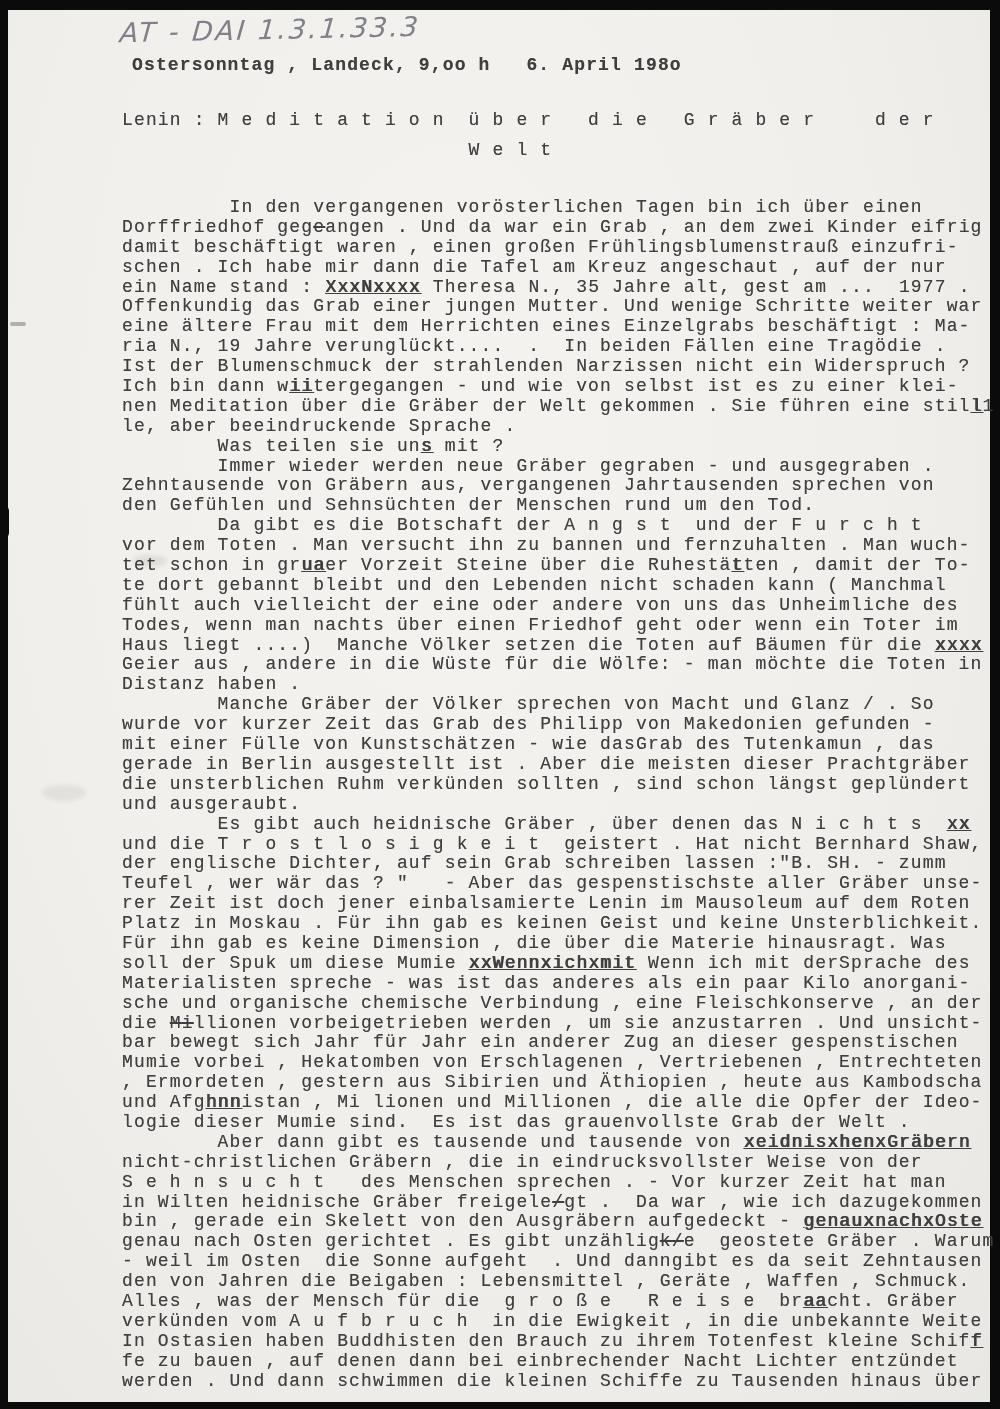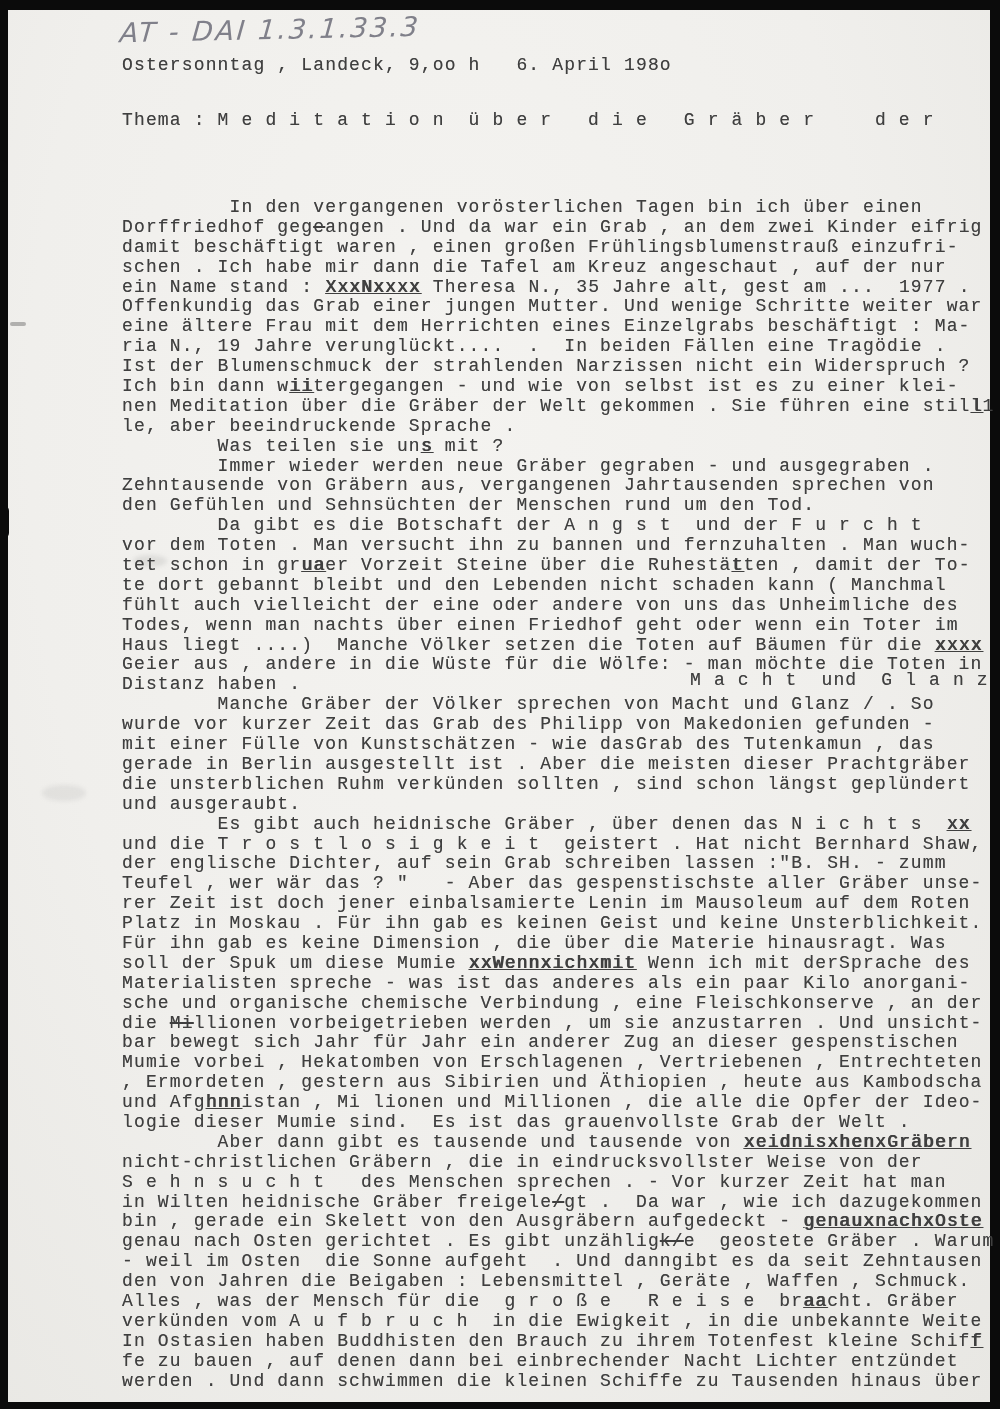--- a/index.html
+++ b/index.html
@@ -22,21 +22,21 @@
   }
   .hand{
     position:absolute;left:112px;top:4px;
     font-family:"DejaVu Sans",sans-serif;
     font-style:italic;
     font-size:27px;letter-spacing:2.5px;
     color:#80808a;
     transform:rotate(-1.2deg) skewX(-6deg);
     white-space:pre;
   }
-  .dateline{position:absolute;left:114px;top:45px;}
+  .dateline{position:absolute;left:124px;top:45px;font-weight:bold;}
   .title1{position:absolute;left:114px;top:100px;}
   .title2{position:absolute;left:114px;top:130px;}
   .sup{position:absolute;left:682px;top:660px;z-index:3;}
   .lines{position:absolute;left:114px;top:188px;line-height:19.9px;z-index:2;}
   .tline{height:19.9px;}
   .strike{text-decoration:line-through;text-decoration-thickness:1.6px;}
   .ot{text-shadow:0.9px 0 0 currentColor, 0 0 0.6px rgba(70,70,70,0.55);text-decoration:underline;}
   .smudge{position:absolute;border-radius:50%;filter:blur(2px);}
   .s1{left:125px;top:545px;width:34px;height:12px;background:rgba(125,125,125,0.16);}
   .s2{left:34px;top:775px;width:44px;height:16px;background:rgba(130,130,130,0.13);}
@@ -44,21 +44,21 @@
   .nub{position:absolute;background:#0b0b0b;}
   .n1{left:0;top:505px;width:9px;height:34px;border-radius:0 6px 6px 0;}
   .n2{left:0;top:160px;width:7px;height:22px;border-radius:0 5px 5px 0;}
 </style>
 </head>
 <body>
 
 <div class="page">
   <div class="hand">AT - DAI 1.3.1.33.3</div>
   <div class="typew dateline">Ostersonntag , Landeck, 9,oo h   6. April 198o</div>
-  <div class="typew title1">Thema : M e d i t a t i o n  ü b e r   d i e   G r ä b e r     d e r</div>
-  <div class="typew sup">M a c h t  und  G l a n z</div>
+  <div class="typew title1">Lenin : M e d i t a t i o n  ü b e r   d i e   G r ä b e r     d e r</div>
+  <div class="typew title2">                             W e l t</div>
   <div class="typew lines" id="lines"><div class="tline"><span>         In den vergangenen vorösterlichen Tagen bin ich über einen</span></div><div class="tline"><span>Dorffriedhof geg</span><span class="strike">e</span><span>angen . Und da war ein Grab , an dem zwei Kinder eifrig</span></div><div class="tline"><span>damit beschäftigt waren , einen großen Frühlingsblumenstrauß einzufri-</span></div><div class="tline"><span>schen . Ich habe mir dann die Tafel am Kreuz angeschaut , auf der nur</span></div><div class="tline"><span>ein Name stand : </span><span class="strike ot">XxxNxxxx</span><span> Theresa N., 35 Jahre alt, gest am ...  1977 .</span></div><div class="tline"><span>Offenkundig das Grab einer jungen Mutter. Und wenige Schritte weiter war</span></div><div class="tline"><span>eine ältere Frau mit dem Herrichten eines Einzelgrabs beschäftigt : Ma-</span></div><div class="tline"><span>ria N., 19 Jahre verunglückt....  .  In beiden Fällen eine Tragödie .</span></div><div class="tline"><span>Ist der Blumenschmuck der strahlenden Narzissen nicht ein Widerspruch ?</span></div><div class="tline"><span>Ich bin dann w</span><span class="ot">ii</span><span>tergegangen - und wie von selbst ist es zu einer klei-</span></div><div class="tline"><span>nen Meditation über die Gräber der Welt gekommen . Sie führen eine stil</span><span class="strike ot">l</span><span>1</span></div><div class="tline"><span>le, aber beeindruckende Sprache .</span></div><div class="tline"><span>        Was teilen sie un</span><span class="ot">s</span><span> mit ?</span></div><div class="tline"><span>        Immer wieder werden neue Gräber gegraben - und ausgegraben .</span></div><div class="tline"><span>Zehntausende von Gräbern aus, vergangenen Jahrtausenden sprechen von</span></div><div class="tline"><span>den Gefühlen und Sehnsüchten der Menschen rund um den Tod.</span></div><div class="tline"><span>        Da gibt es die Botschaft der A n g s t  und der F u r c h t</span></div><div class="tline"><span>vor dem Toten . Man versucht ihn zu bannen und fernzuhalten . Man wuch-</span></div><div class="tline"><span>tet schon in gr</span><span class="ot">ua</span><span>er Vorzeit Steine über die Ruhestä</span><span class="strike ot">t</span><span>ten , damit der To-</span></div><div class="tline"><span>te dort gebannt bleibt und den Lebenden nicht schaden kann ( Manchmal</span></div><div class="tline"><span>fühlt auch vielleicht der eine oder andere von uns das Unheimliche des</span></div><div class="tline"><span>Todes, wenn man nachts über einen Friedhof geht oder wenn ein Toter im</span></div><div class="tline"><span>Haus liegt ....)  Manche Völker setzen die Toten auf Bäumen für die </span><span class="strike ot">xxxx</span></div><div class="tline"><span>Geier aus , andere in die Wüste für die Wölfe: - man möchte die Toten in</span></div><div class="tline"><span>Distanz haben .</span></div><div class="tline"><span>        Manche Gräber der Völker sprechen von Macht und Glanz / . So</span></div><div class="tline"><span>wurde vor kurzer Zeit das Grab des Philipp von Makedonien gefunden -</span></div><div class="tline"><span>mit einer Fülle von Kunstschätzen - wie dasGrab des Tutenkamun , das</span></div><div class="tline"><span>gerade in Berlin ausgestellt ist . Aber die meisten dieser Prachtgräber</span></div><div class="tline"><span>die unsterblichen Ruhm verkünden sollten , sind schon längst geplündert</span></div><div class="tline"><span>und ausgeraubt.</span></div><div class="tline"><span>        Es gibt auch heidnische Gräber , über denen das N i c h t s  </span><span class="strike ot">xx</span></div><div class="tline"><span>und die T r o s t l o s i g k e i t  geistert . Hat nicht Bernhard Shaw,</span></div><div class="tline"><span>der englische Dichter, auf sein Grab schreiben lassen :"B. SH. - zumm</span></div><div class="tline"><span>Teufel , wer wär das ? "   - Aber das gespenstischste aller Gräber unse-</span></div><div class="tline"><span>rer Zeit ist doch jener einbalsamierte Lenin im Mausoleum auf dem Roten</span></div><div class="tline"><span>Platz in Moskau . Für ihn gab es keinen Geist und keine Unsterblichkeit.</span></div><div class="tline"><span>Für ihn gab es keine Dimension , die über die Materie hinausragt. Was</span></div><div class="tline"><span>soll der Spuk um diese Mumie </span><span class="strike ot">xxWennxichxmit</span><span> Wenn ich mit derSprache des</span></div><div class="tline"><span>Materialisten spreche - was ist das anderes als ein paar Kilo anorgani-</span></div><div class="tline"><span>sche und organische chemische Verbindung , eine Fleischkonserve , an der</span></div><div class="tline"><span>die </span><span class="strike">Mi</span><span>llionen vorbeigetrieben werden , um sie anzustarren . Und unsicht-</span></div><div class="tline"><span>bar bewegt sich Jahr für Jahr ein anderer Zug an dieser gespenstischen</span></div><div class="tline"><span>Mumie vorbei , Hekatomben von Erschlagenen , Vertriebenen , Entrechteten</span></div><div class="tline"><span>, Ermordeten , gestern aus Sibirien und Äthiopien , heute aus Kambodscha</span></div><div class="tline"><span>und Afg</span><span class="ot">hnn</span><span>istan , Mi lionen und Millionen , die alle die Opfer der Ideo-</span></div><div class="tline"><span>logie dieser Mumie sind.  Es ist das grauenvollste Grab der Welt .</span></div><div class="tline"><span>        Aber dann gibt es tausende und tausende von </span><span class="strike ot">xeidnisxhenxGräbern</span></div><div class="tline"><span>nicht-christlichen Gräbern , die in eindrucksvollster Weise von der</span></div><div class="tline"><span>S e h n s u c h t   des Menschen sprechen . - Vor kurzer Zeit hat man</span></div><div class="tline"><span>in Wilten heidnische Gräber freigele</span><span class="strike">/</span><span>gt .  Da war , wie ich dazugekommen</span></div><div class="tline"><span>bin , gerade ein Skelett von den Ausgräbern aufgedeckt - </span><span class="strike ot">genauxnachxOste</span></div><div class="tline"><span>genau nach Osten gerichtet . Es gibt unzählig</span><span class="strike">k/</span><span>e  geostete Gräber . Warum</span></div><div class="tline"><span>- weil im Osten  die Sonne aufgeht  . Und danngibt es da seit Zehntausen</span></div><div class="tline"><span>den von Jahren die Beigaben : Lebensmittel , Geräte , Waffen , Schmuck.</span></div><div class="tline"><span>Alles , was der Mensch für die  g r o ß e   R e i s e  br</span><span class="ot">aa</span><span>cht. Gräber</span></div><div class="tline"><span>verkünden vom A u f b r u c h  in die Ewigkeit , in die unbekannte Weite</span></div><div class="tline"><span>In Ostasien haben Buddhisten den Brauch zu ihrem Totenfest kleine Schif</span><span class="ot">f</span></div><div class="tline"><span>fe zu bauen , auf denen dann bei einbrechender Nacht Lichter entzündet</span></div><div class="tline"><span>werden . Und dann schwimmen die kleinen Schiffe zu Tausenden hinaus über</span></div></div>
   <div class="smudge s1"></div>
   <div class="smudge s2"></div>
   <div class="smudge dash"></div>
 </div>
 <div class="nub n1"></div>
 <div class="nub n2"></div>
 
 </body></html>

